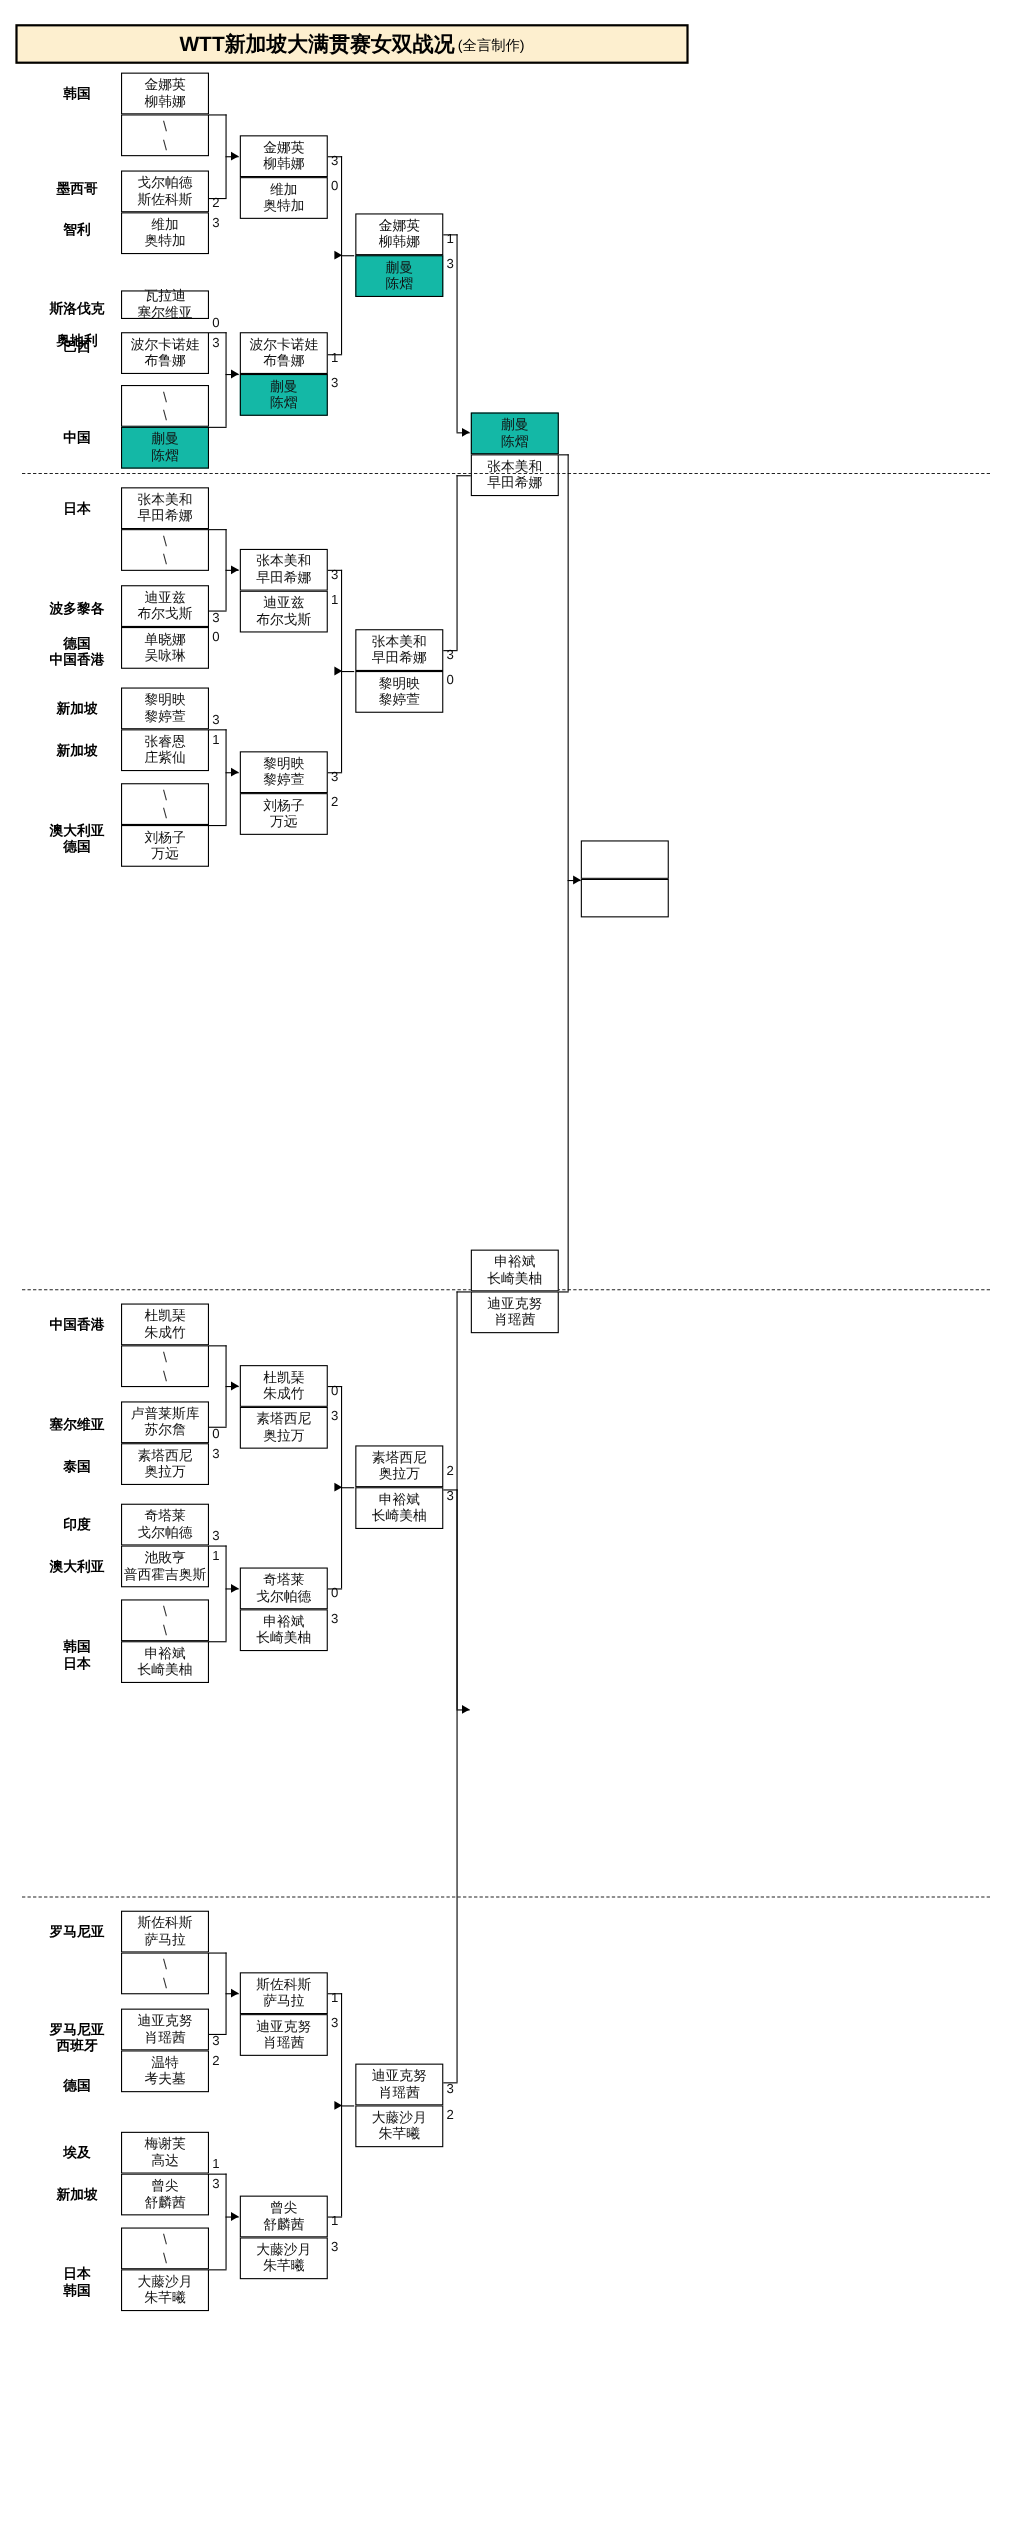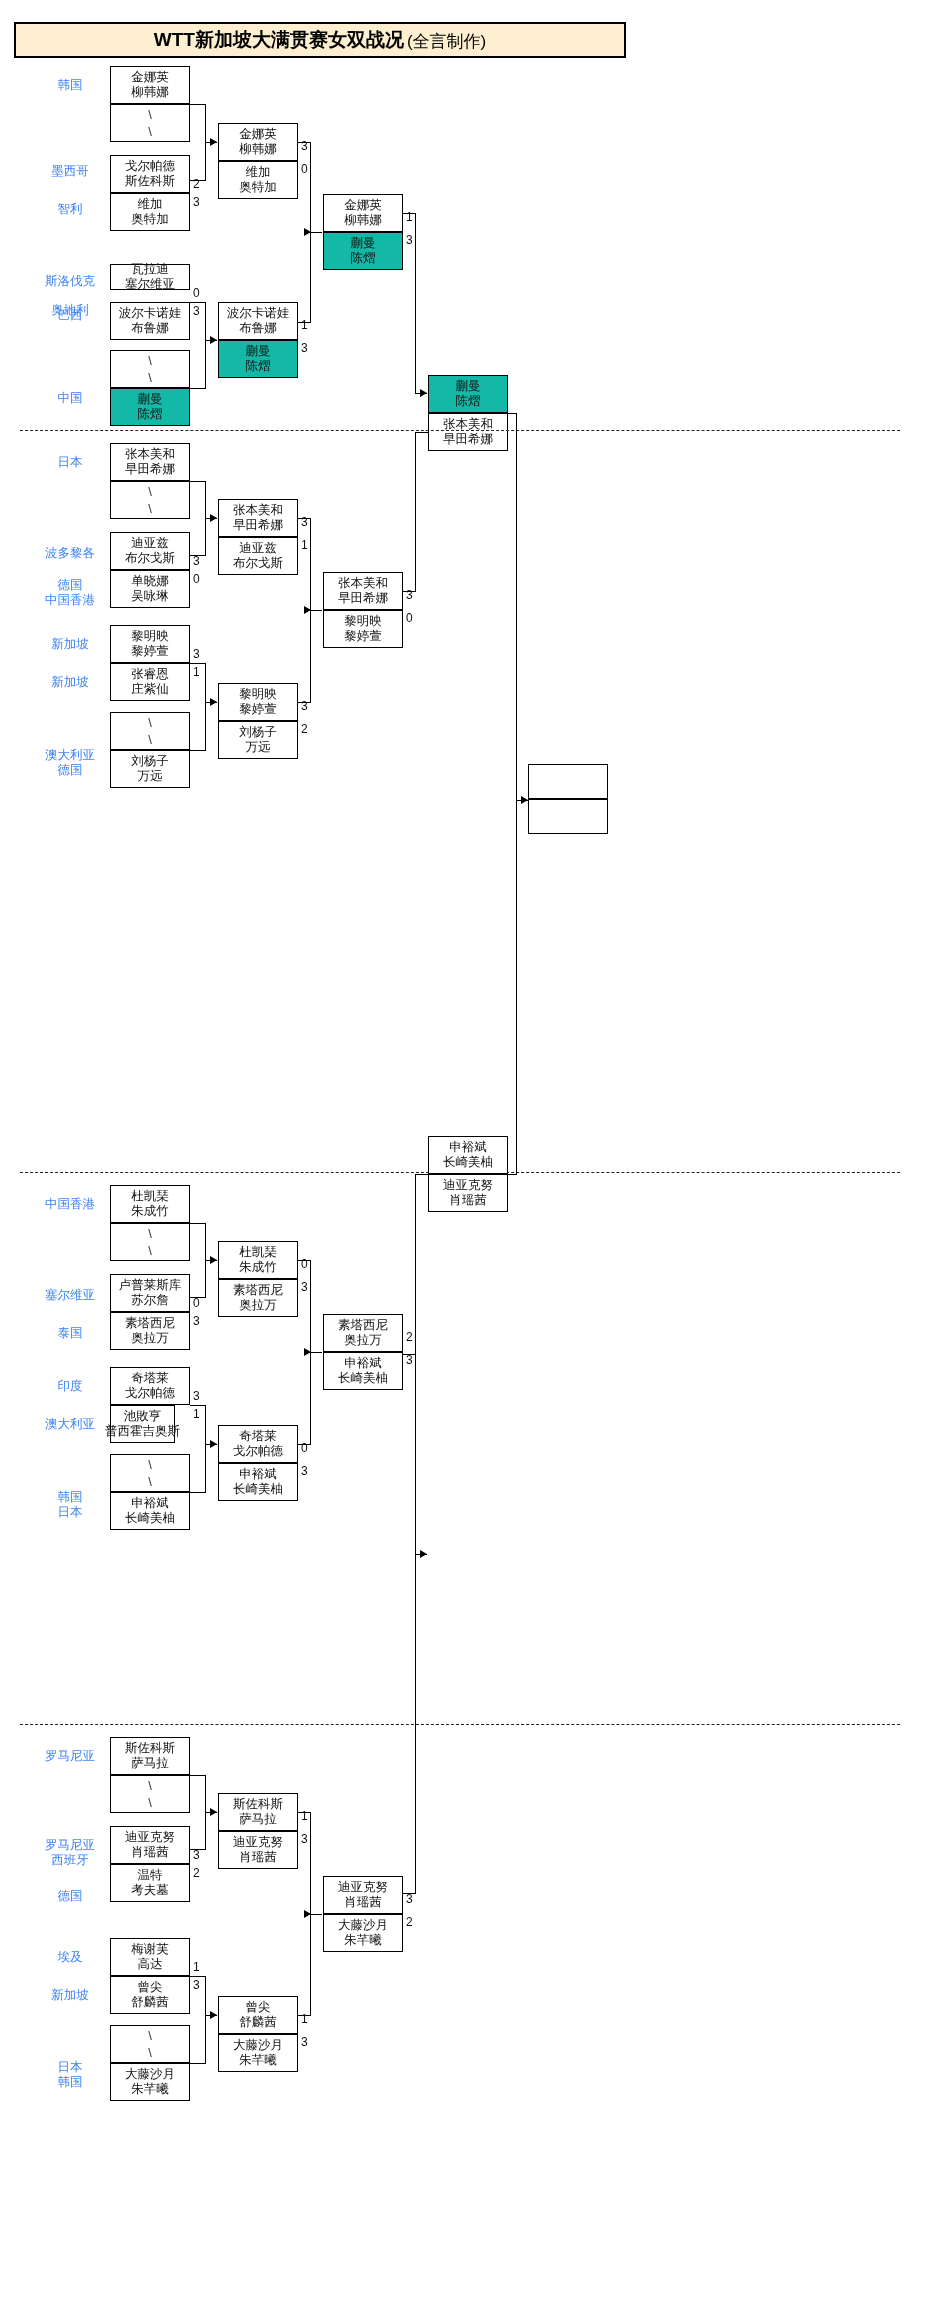--- a/index.html
+++ b/index.html
@@ -29,21 +29,21 @@
     justify-content: center;
     white-space: nowrap;
   }
   .title-main {
     font-size: 19px;
     font-weight: bold;
     color: #000;
     letter-spacing: 0px;
   }
   .title-sub {
-    font-size: 17px;
+    font-size: 13px;
     color: #000;
     margin-left: 3px;
     position: relative;
     top: 1px;
   }
   
   .box {
     position: absolute;
     border: 1px solid #000;
     background: #fff;
@@ -62,24 +62,25 @@
   .box .slash {
     display:block;
     font-size: 13px;
     line-height: 17px;
     color:#333;
   }
   .nation {
     position: absolute;
     font-size: 12.5px;
     line-height: 15px;
-    color: #3b82f6;
+    color: #000000;
     text-align: center;
     white-space: nowrap;
     transform: translateX(-50%);
+    font-weight: bold;
   }
   .score {
     position: absolute;
     font-size: 12px;
     line-height: 12px;
     color: #111;
     white-space: nowrap;
   }
   .hline, .vline {
     position: absolute;
@@ -379,21 +380,21 @@
   </div>
   <div class="score" style="left:301px; top:1281px;">3</div>
 
   <div class="nation" style="left:70px; top:1379px;">印度</div>
   <div class="box" style="left:110px; top:1367px; width:80px; height:38px;">
     <span class="ln">奇塔莱</span>
     <span class="ln">戈尔帕德</span>
   </div>
   <div class="score" style="left:193px; top:1390px;">3</div>
   <div class="nation" style="left:70px; top:1417px;">澳大利亚</div>
-  <div class="box" style="left:110px; top:1405px; width:65px; height:38px;">
+  <div class="box" style="left:110px; top:1405px; width:80px; height:38px;">
     <span class="ln">池敗亨</span>
     <span class="ln">普西霍吉奥斯</span>
   </div>
   <div class="score" style="left:193px; top:1408px;">1</div>
 
   <div class="box" style="left:110px; top:1454px; width:80px; height:38px;">
     <span class="slash">\</span>
     <span class="slash">\</span>
   </div>
   <div class="nation" style="left:70px; top:1490px;">韩国</div>

